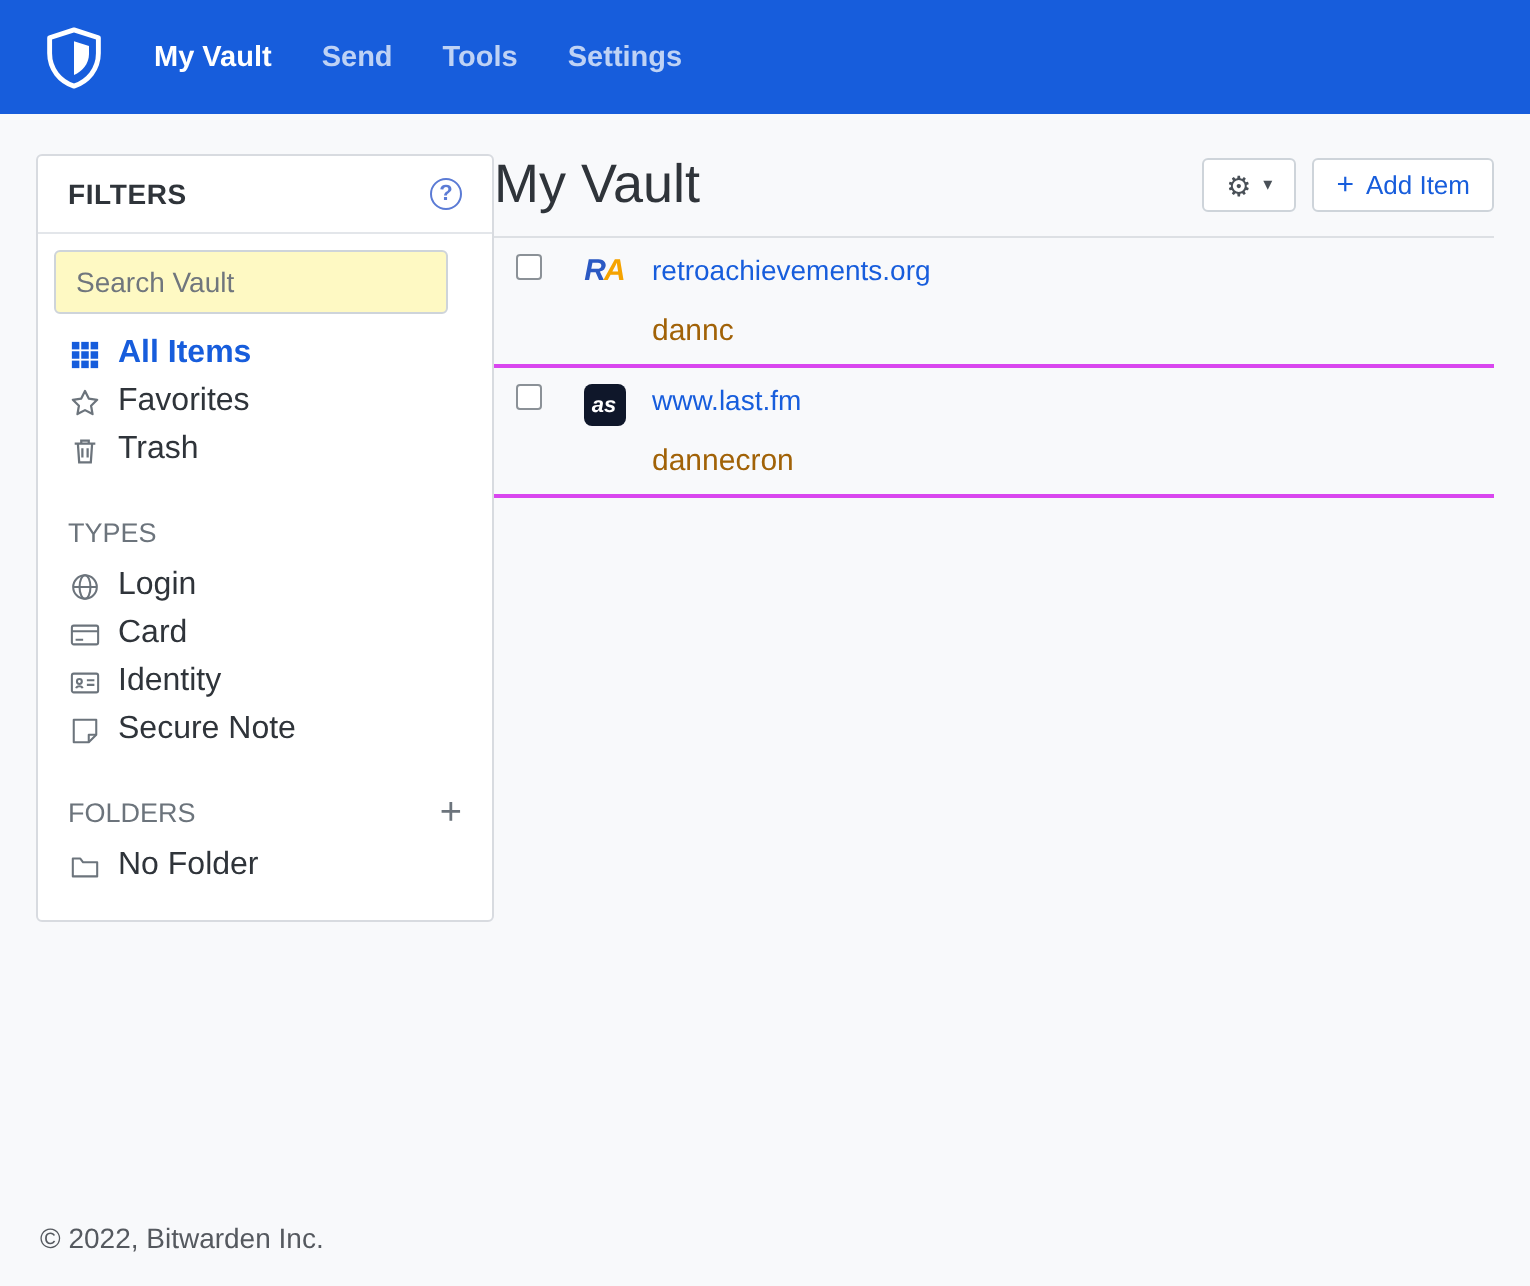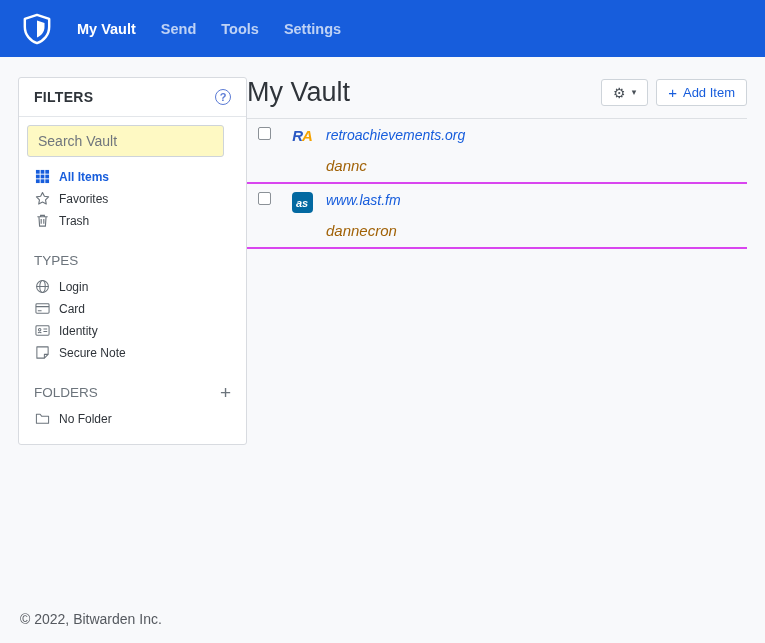--- a/index.html
+++ b/index.html
@@ -53,22 +53,22 @@
   .search-input {
     display:block; margin:8px; width:calc(100% - 30px);
     padding:7px 10px; font-size:14px;
     border:1px solid #ced4da; border-radius:3px;
     color:#2f343a; background:#fef9c3;
     font-family:"Liberation Sans","DejaVu Sans",sans-serif;
   }
   .search-input::placeholder { color:#70767d; }
   .side-list { list-style:none; margin:0 0 2px; padding:0 15px; }
   .side-item {
-    display:flex; align-items:flex-end; gap:9px;
-    padding:3px 0; font-size:12px; color:#2f343a; cursor:pointer;
+    display:flex; align-items:center; gap:9px;
+    padding:3px 0; font-size:16px; color:#2f343a; cursor:pointer;
   }
   .side-item .icn { width:16px; height:16px; color:#6c747c; display:flex; align-items:center; justify-content:center; flex-shrink:0; }
   .side-item .icn svg { width:15px; height:15px; }
   .side-item.active { color:#175DDC; font-weight:700; }
   .side-item.active .icn { color:#175DDC; }
   .side-section {
     display:flex; justify-content:space-between; align-items:center;
     margin:22px 0 7px; padding:0 15px;
     color:#6c747c; font-size:13.5px;
   }
@@ -106,25 +106,25 @@
     width:13px; height:13px; margin:0 19px 0 0;
     border:1px solid #8b9197; border-radius:2px; background:#fff;
     cursor:pointer; flex-shrink:0;
   }
   .favicon-box { width:24px; margin-right:12px; display:flex; justify-content:center; flex-shrink:0; }
   .favicon-ra { font-weight:700; font-style:italic; font-size:15px; letter-spacing:-1px; }
   .favicon-ra .ra-r { color:#2B59C3; }
   .favicon-ra .ra-a { color:#F5A300; }
   .favicon-lastfm {
     width:21px; height:21px; border-radius:4px;
-    background:#0369a1; color:#fff;
+    background:#0f172a; color:#fff;
     font-size:11px; font-weight:700; font-style:italic;
     display:flex; align-items:center; justify-content:center;
   }
-  .item-text { display:flex; flex-direction:column;font-style:italic; }
+  .item-text { display:flex; flex-direction:column; }
   .item-name { color:#175DDC; font-size:14px; text-decoration:none; cursor:pointer; }
   .item-sub { color:#a16207; font-size:15px; margin-top:14px; }
 
   
   .footer { padding:12px 20px 16px; color:#55595f; font-size:14px; flex-shrink:0; }
 </style>
 </head>
 <body>
 
 <nav class="navbar">

